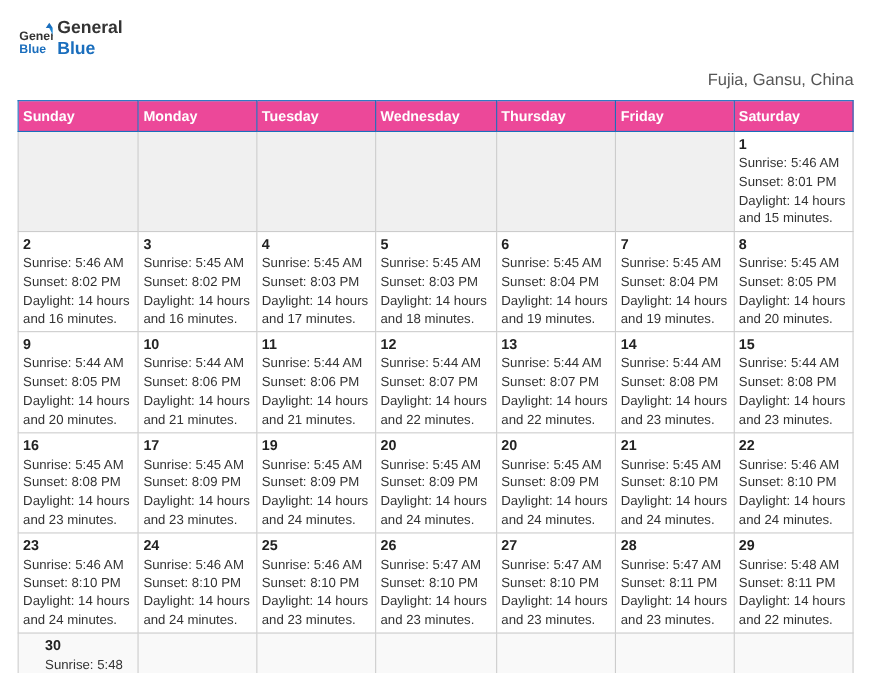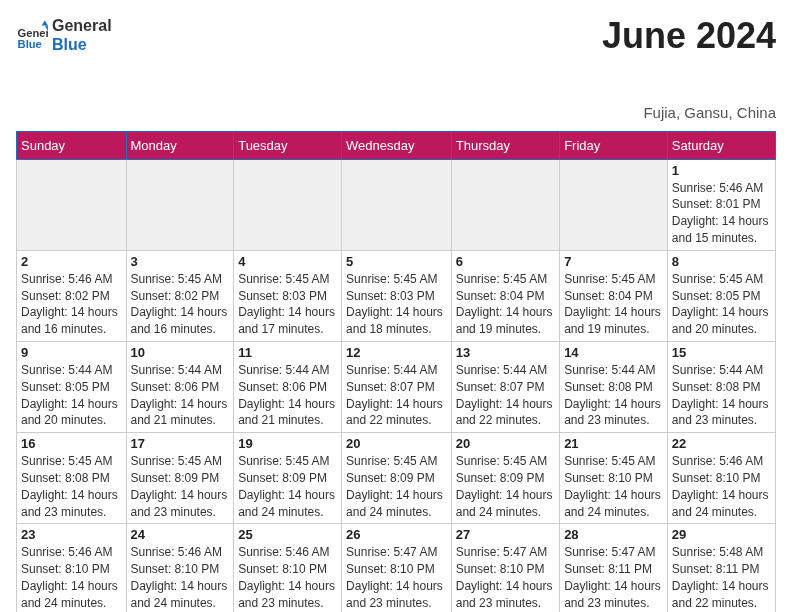--- a/index.html
+++ b/index.html
@@ -36,26 +36,26 @@
       font-size: 15px;
       color: #555;
       margin-top: 48px;
     }
     table {
       width: 100%;
       border-collapse: collapse;
       font-size: 11px;
     }
     thead tr th {
-      background-color: #be185d;
+      background-color: #ec4899;
       color: #fff;
       padding: 6px 4px;
       text-align: left;
       font-size: 13px;
-      font-weight: normal;
+      font-weight: bold;
       border: 1px solid #1a6ebd;
     }
     tbody tr td {
       border: 1px solid #ccc;
       vertical-align: top;
       padding: 3px 4px;
       width: 113px;
       min-height: 70px;
       background: #fff;
     }
@@ -84,21 +84,20 @@
       <text x="2" y="36" font-size="14" fill="#1a6ebd" font-family="Arial" font-weight="bold">Blue</text>
       <polygon points="32,8 40,8 36,2" fill="#1a6ebd"></polygon>
       <polygon points="36,8 40,16 40,8" fill="#1a85d4"></polygon>
     </svg>
     <div style="line-height:1.2">
       <div style="font-size:16px;font-weight:bold;color:#333">General</div>
       <div style="font-size:16px;font-weight:bold;color:#1a6ebd">Blue</div>
     </div>
   </div>
   <div class="title-block">
-    <div class="month-title">June 2024</div>
     <div class="location">Fujia, Gansu, China</div>
   </div>
 </div>
 
 <table>
   <thead>
     <tr>
     <th>Sunday</th>
         <th>Monday</th>
         <th>Tuesday</th>

